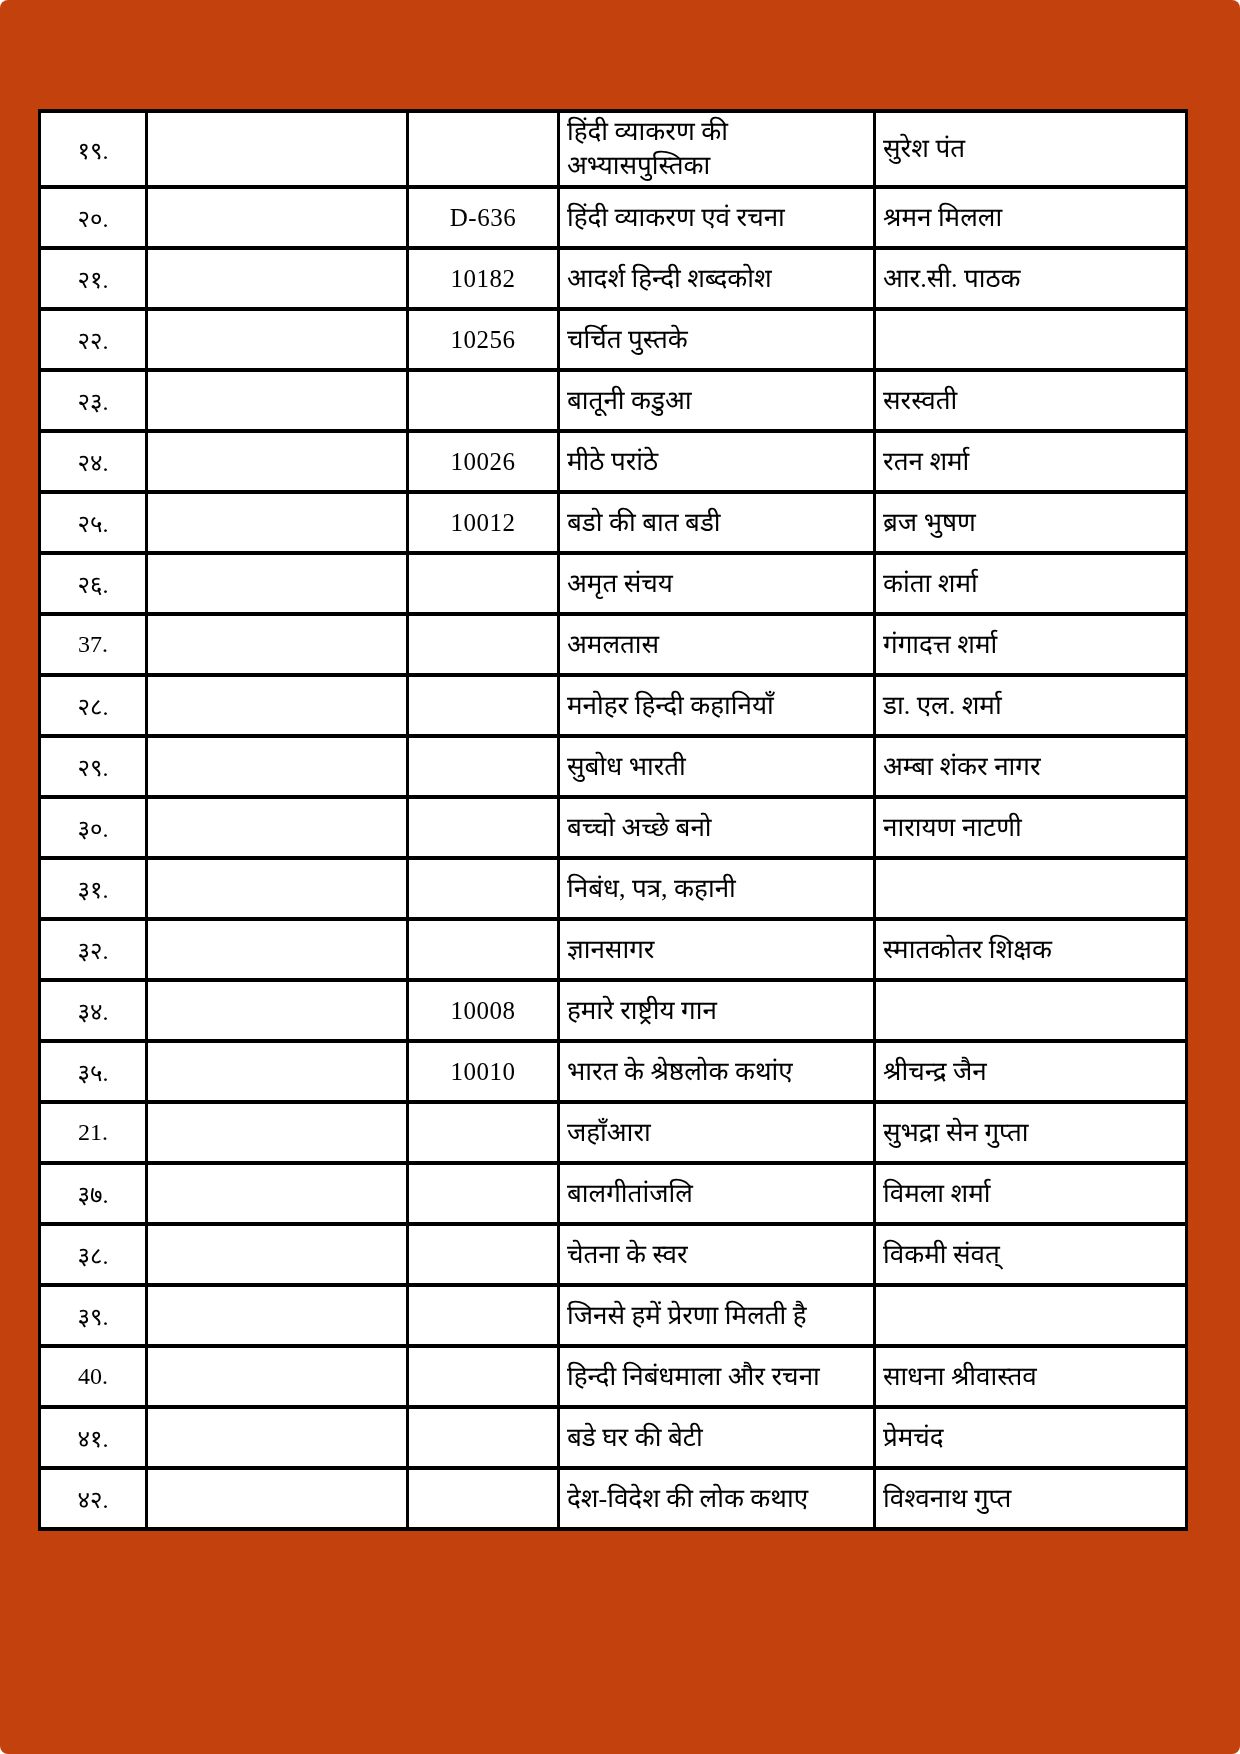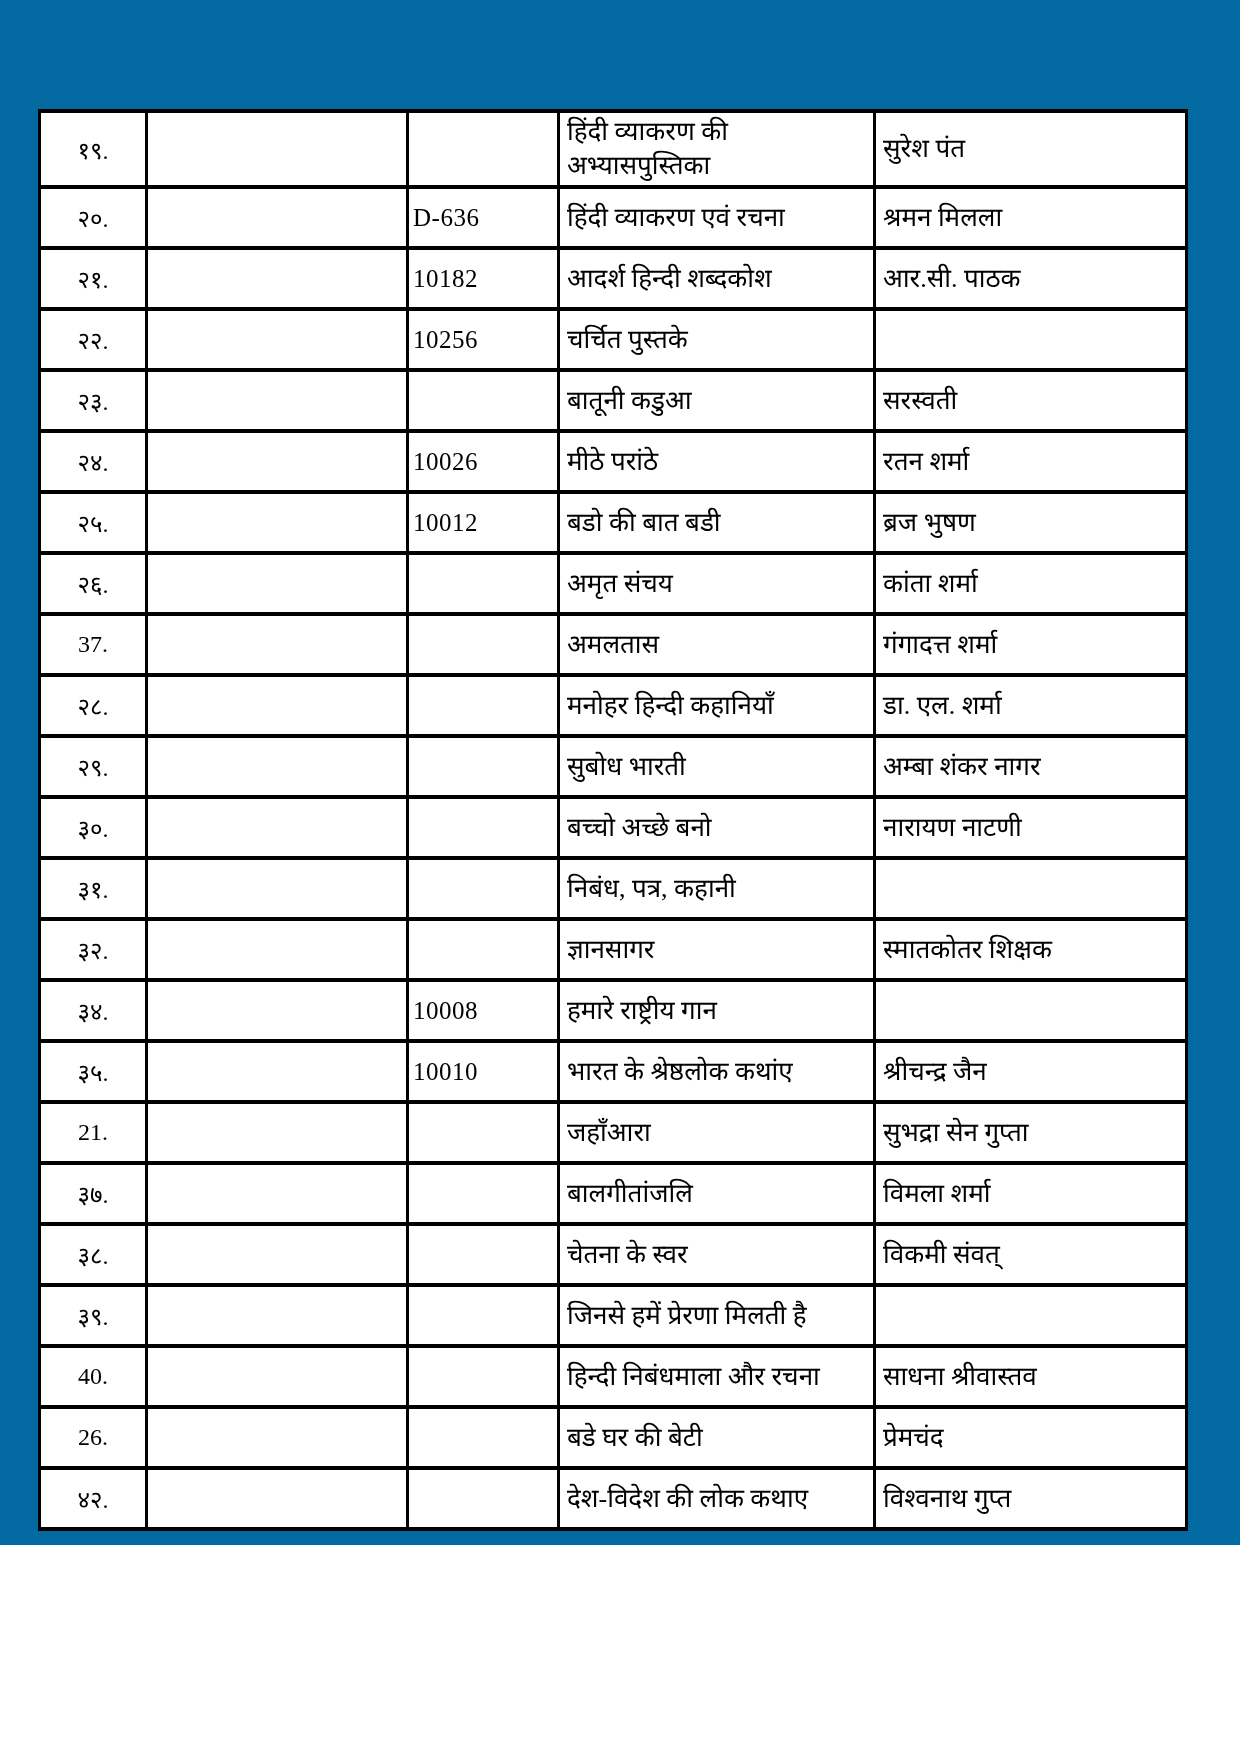--- a/index.html
+++ b/index.html
@@ -3,25 +3,26 @@
 <meta charset="utf-8">
 <style>
   html, body {
     margin: 0;
     padding: 0;
     background: #ffffff;
   }
   .page {
     position: relative;
     width: 1240px;
-    height: 1545px;
-    background: #0369a1;
+    height: 1754px;
+    background: #c2410c;
     color: #000000;
     font-family: "Liberation Serif", "DejaVu Serif", serif;
     overflow: hidden;
+    border-radius: 8px;
   }
   table.book-table {
     position: absolute;
     left: 38px;
     top: 109px;
     width: 1147px;
     border-collapse: collapse;
     table-layout: fixed;
   }
   table.book-table td {
@@ -36,21 +37,21 @@
   tr.book-row.first-row { height: 76px; }
   tr.book-row.latin-row { height: 100px; }
 
   td.c-serial {
     text-align: center;
     font-size: 24px;
     padding: 0 4px;
   }
   td.c-blank { }
   td.c-code {
-    text-align: left;
+    text-align: center;
     font-size: 25px;
     padding: 0 4px;
     letter-spacing: 0.5px;
   }
   td.c-title, td.c-author {
     text-align: left;
     font-size: 26px;
     padding: 2px 4px 2px 7px;
     line-height: 1.3;
   }
@@ -231,21 +232,21 @@
 
   <tr class="book-row">
     <td class="c-serial">40.</td>
     <td class="c-blank"></td>
     <td class="c-code"></td>
     <td class="c-title">हिन्दी निबंधमाला और रचना</td>
     <td class="c-author">साधना श्रीवास्तव</td>
   </tr>
 
   <tr class="book-row">
-    <td class="c-serial">26.</td>
+    <td class="c-serial">४१.</td>
     <td class="c-blank"></td>
     <td class="c-code"></td>
     <td class="c-title">बडे घर की बेटी</td>
     <td class="c-author">प्रेमचंद</td>
   </tr>
 
   <tr class="book-row">
     <td class="c-serial">४२.</td>
     <td class="c-blank"></td>
     <td class="c-code"></td>

